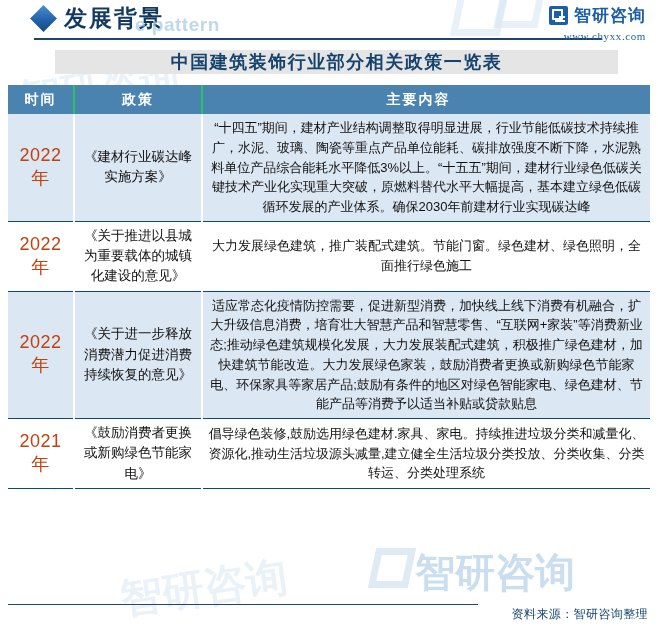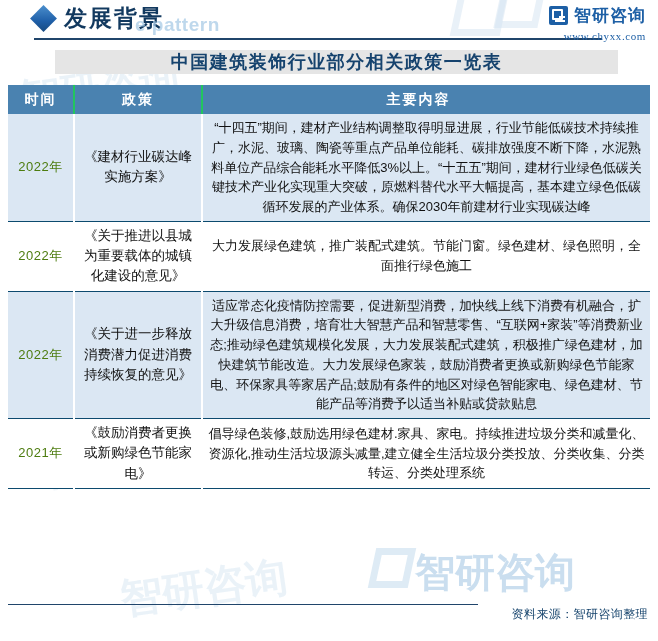--- a/index.html
+++ b/index.html
@@ -193,22 +193,22 @@
     text-align: center;
     padding: 4px 3px;
   }
   table.policy td:last-child { border-right: none; }
 
   tr.shade td { background: #dbe7f3; }
   tr.plain td { background: #ffffff; }
 
   .c-time {
     width: 63px;
-    font-size: 13px;
-    color: #4d7c0f;
+    font-size: 18px;
+    color: #c2410c;
     letter-spacing: 0.5px;
   }
   .c-policy {
     width: 124px;
     font-size: 13.5px;
     line-height: 1.5;
     color: #111111;
   }
   .c-content {
     font-size: 13px;

